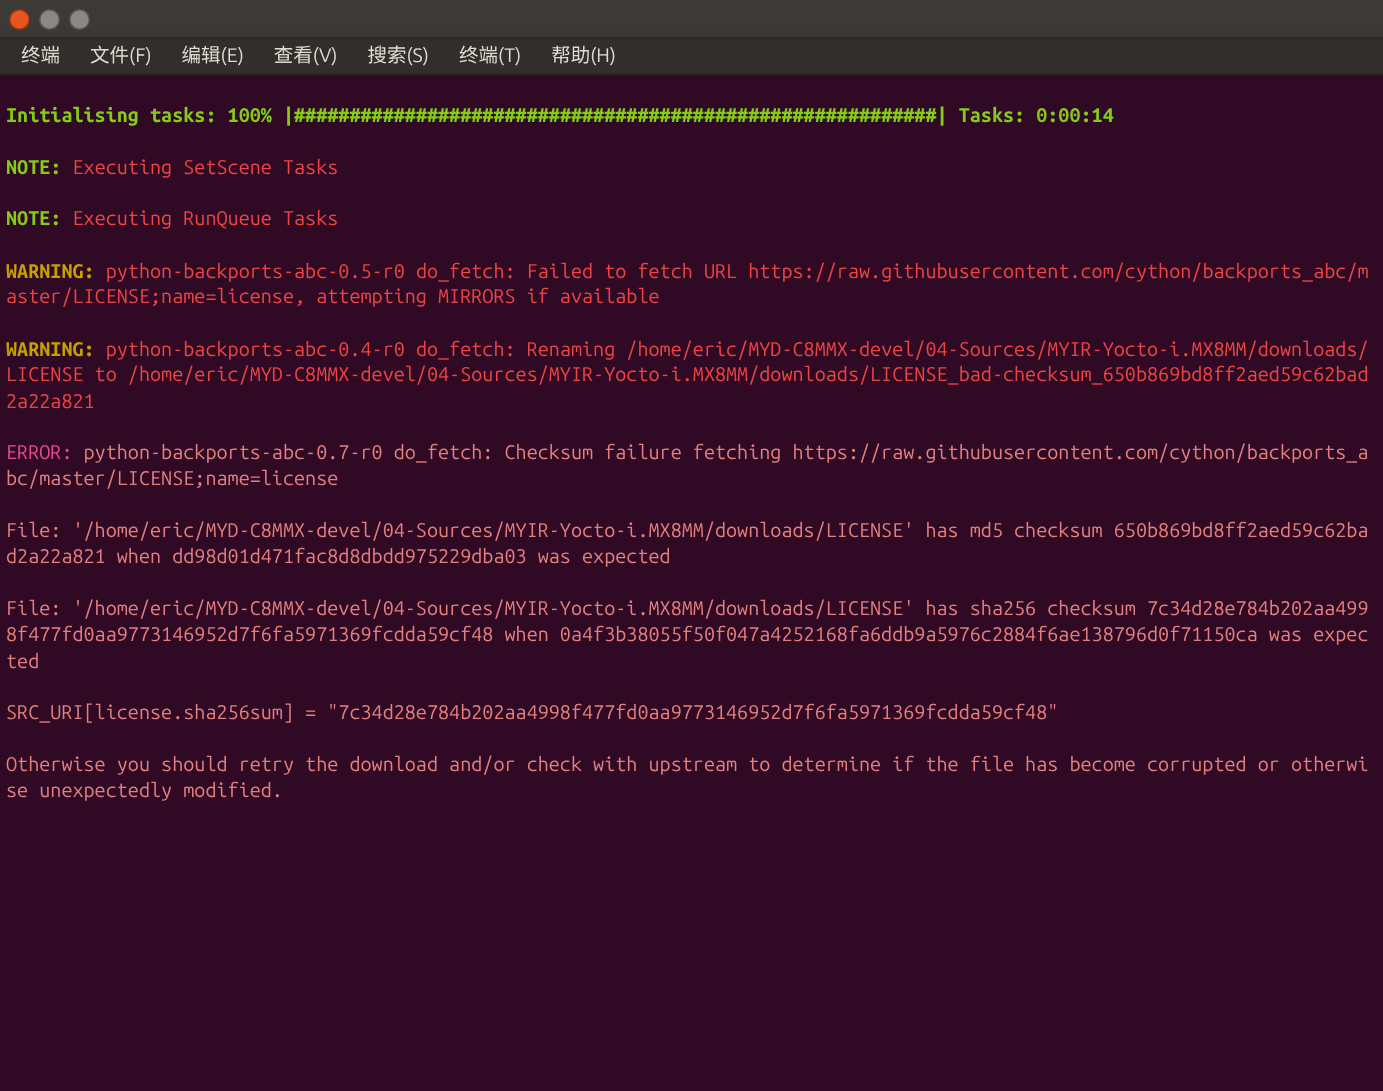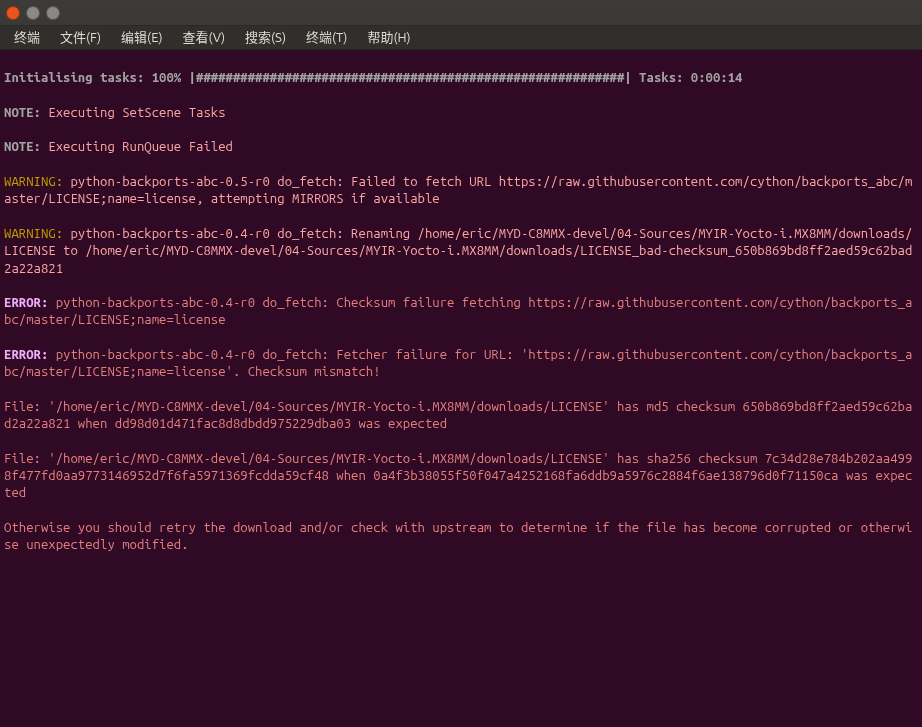--- a/index.html
+++ b/index.html
@@ -45,25 +45,25 @@
     cursor: default;
   }
   .term {
     padding: 2px 4px 4px 4px;
     background: #300a24;
     white-space: pre-wrap;
     word-break: break-all;
     height: calc(727px - 26px - 24px);
     overflow: hidden;
   }
-  .w  { color: #fca5a5; }             
-  .b  { color: #a3a3a3; font-weight: bold; }
-  .y  { color: #c4a000; font-weight: normal; }
+  .w  { color: #ef4444; }             
+  .b  { color: #84cc16; font-weight: bold; }
+  .y  { color: #c4a000; font-weight: bold; }
   .r  { color: #e47f7f; }
-  .rb { color: #f0abfc; font-weight: bold; }
+  .rb { color: #ec4899; font-weight: normal; }
   .line { display: block; }
 </style>
 </head>
 <body>
 
 <div class="title-bar">
   <span class="win-btn" style="background:#e95420"></span>
   <span class="win-btn" style="background:#8b8983"></span>
   <span class="win-btn" style="background:#8b8983"></span>
 </div>
@@ -74,27 +74,27 @@
   <span class="menu-item">编辑(E)</span>
   <span class="menu-item">查看(V)</span>
   <span class="menu-item">搜索(S)</span>
   <span class="menu-item">终端(T)</span>
   <span class="menu-item">帮助(H)</span>
 </div>
 
 <div class="term">
 <span class="line"><span class="b">Initialising tasks: 100% |</span><span class="b">##########################################################</span><span class="b">| Tasks: 0:00:14</span></span>
 <span class="line"><span class="b">NOTE:</span><span class="w"> Executing SetScene Tasks</span></span>
-<span class="line"><span class="b">NOTE:</span><span class="w"> Executing RunQueue Failed</span></span>
+<span class="line"><span class="b">NOTE:</span><span class="w"> Executing RunQueue Tasks</span></span>
 <span class="line"><span class="y">WARNING:</span><span class="w"> python-backports-abc-0.5-r0 do_fetch: Failed to fetch URL https://raw.githubusercontent.com/cython/backports_abc/master/LICENSE;name=license, attempting MIRRORS if available</span></span>
 <span class="line"><span class="y">WARNING:</span><span class="w"> python-backports-abc-0.4-r0 do_fetch: Renaming /home/eric/MYD-C8MMX-devel/04-Sources/MYIR-Yocto-i.MX8MM/downloads/LICENSE to /home/eric/MYD-C8MMX-devel/04-Sources/MYIR-Yocto-i.MX8MM/downloads/LICENSE_bad-checksum_650b869bd8ff2aed59c62bad2a22a821</span></span>
-<span class="line"><span class="rb">ERROR:</span><span class="r"> python-backports-abc-0.4-r0 do_fetch: Checksum failure fetching https://raw.githubusercontent.com/cython/backports_abc/master/LICENSE;name=license</span></span>
-<span class="line"><span class="rb">ERROR:</span><span class="r"> python-backports-abc-0.4-r0 do_fetch: Fetcher failure for URL: 'https://raw.githubusercontent.com/cython/backports_abc/master/LICENSE;name=license'. Checksum mismatch!</span></span>
+<span class="line"><span class="rb">ERROR:</span><span class="r"> python-backports-abc-0.7-r0 do_fetch: Checksum failure fetching https://raw.githubusercontent.com/cython/backports_abc/master/LICENSE;name=license</span></span>
 <span class="line r">File: '/home/eric/MYD-C8MMX-devel/04-Sources/MYIR-Yocto-i.MX8MM/downloads/LICENSE' has md5 checksum 650b869bd8ff2aed59c62bad2a22a821 when dd98d01d471fac8d8dbdd975229dba03 was expected</span>
 <span class="line r">File: '/home/eric/MYD-C8MMX-devel/04-Sources/MYIR-Yocto-i.MX8MM/downloads/LICENSE' has sha256 checksum 7c34d28e784b202aa4998f477fd0aa9773146952d7f6fa5971369fcdda59cf48 when 0a4f3b38055f50f047a4252168fa6ddb9a5976c2884f6ae138796d0f71150ca was expected</span>
+<span class="line r">SRC_URI[license.sha256sum] = "7c34d28e784b202aa4998f477fd0aa9773146952d7f6fa5971369fcdda59cf48"</span>
 <span class="line r">Otherwise you should retry the download and/or check with upstream to determine if the file has become corrupted or otherwise unexpectedly modified.</span>
 <span class="line"></span>
 
 
 
 
 <span class="line"></span>
 
 
 

